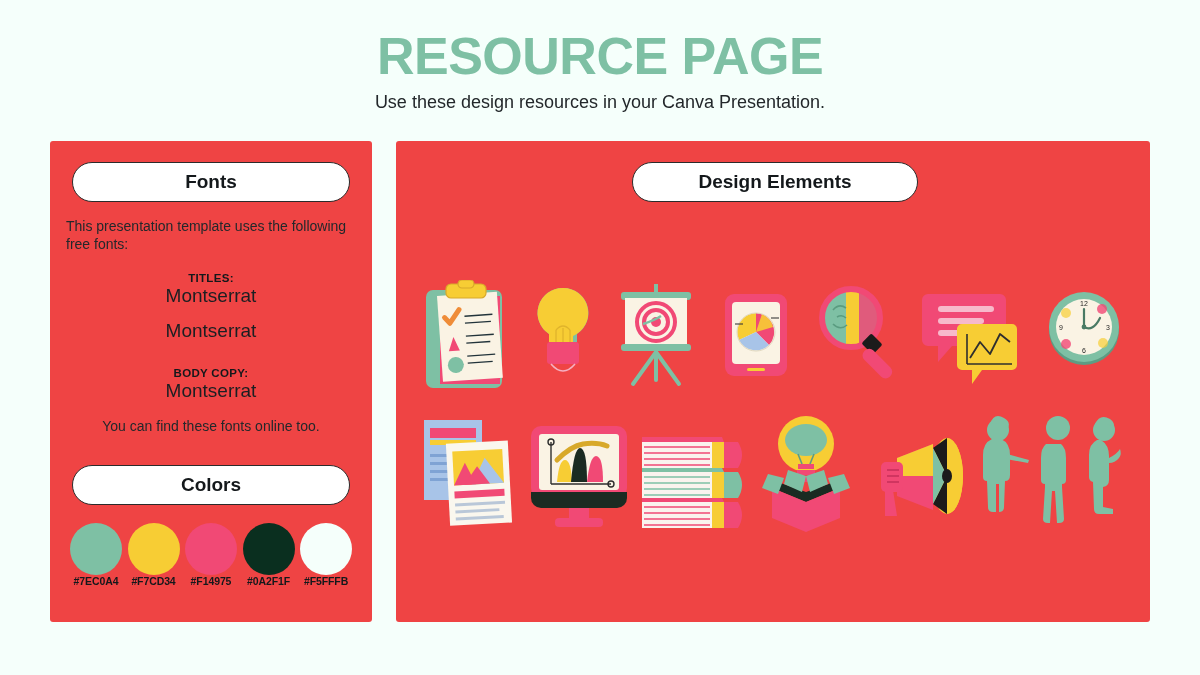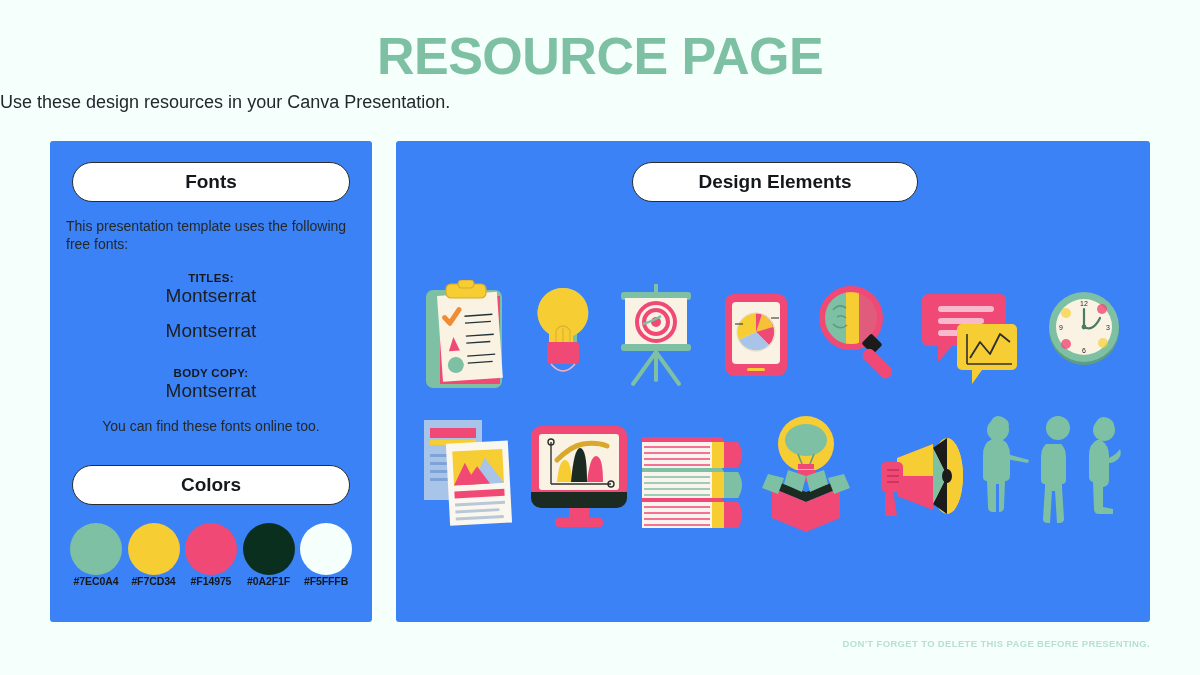--- a/index.html
+++ b/index.html
@@ -21,29 +21,29 @@
     top: 26px; left: 0; width: 1200px;
     text-align: center;
     font-size: 52px;
     font-weight: 700;
     letter-spacing: -0.5px;
     color: #7ec0a4;
   }
   #page-subtitle {
     position: absolute;
     top: 92px; left: 0; width: 1200px;
-    text-align: left;
+    text-align: center;
     font-size: 18px;
     color: #23282b;
   }
 
   
   .panel {
     position: absolute;
-    background: #3b82f6;
+    background: #ef4444;
     border-radius: 3px;
   }
   #panel-fonts-colors { left: 50px; top: 141px; width: 322px; height: 481px; }
   #panel-design       { left: 396px; top: 141px; width: 754px; height: 481px; }
 
   
   .pill {
     border: 1.6px solid #2b2b2b;
     border-radius: 26px;
     height: 40px;
@@ -450,15 +450,14 @@
             <path d="M25 44 q8 -4 11 -9 q2 5 -1 9 q-4 5 -10 5z"></path>
             <path d="M11 10 q5 -11 15 -5 q6 4 3 11 q-2 -7 -9 -6 q-6 1 -9 0z"></path>
           </g>
         </svg>
       </div>
 
     </div>
 
   </div>
 
-  <div id="footer-note" style="color: rgb(184, 223, 208);">DON'T FORGET TO DELETE THIS PAGE BEFORE PRESENTING.</div>
 
 </div>
 
 </body></html>

